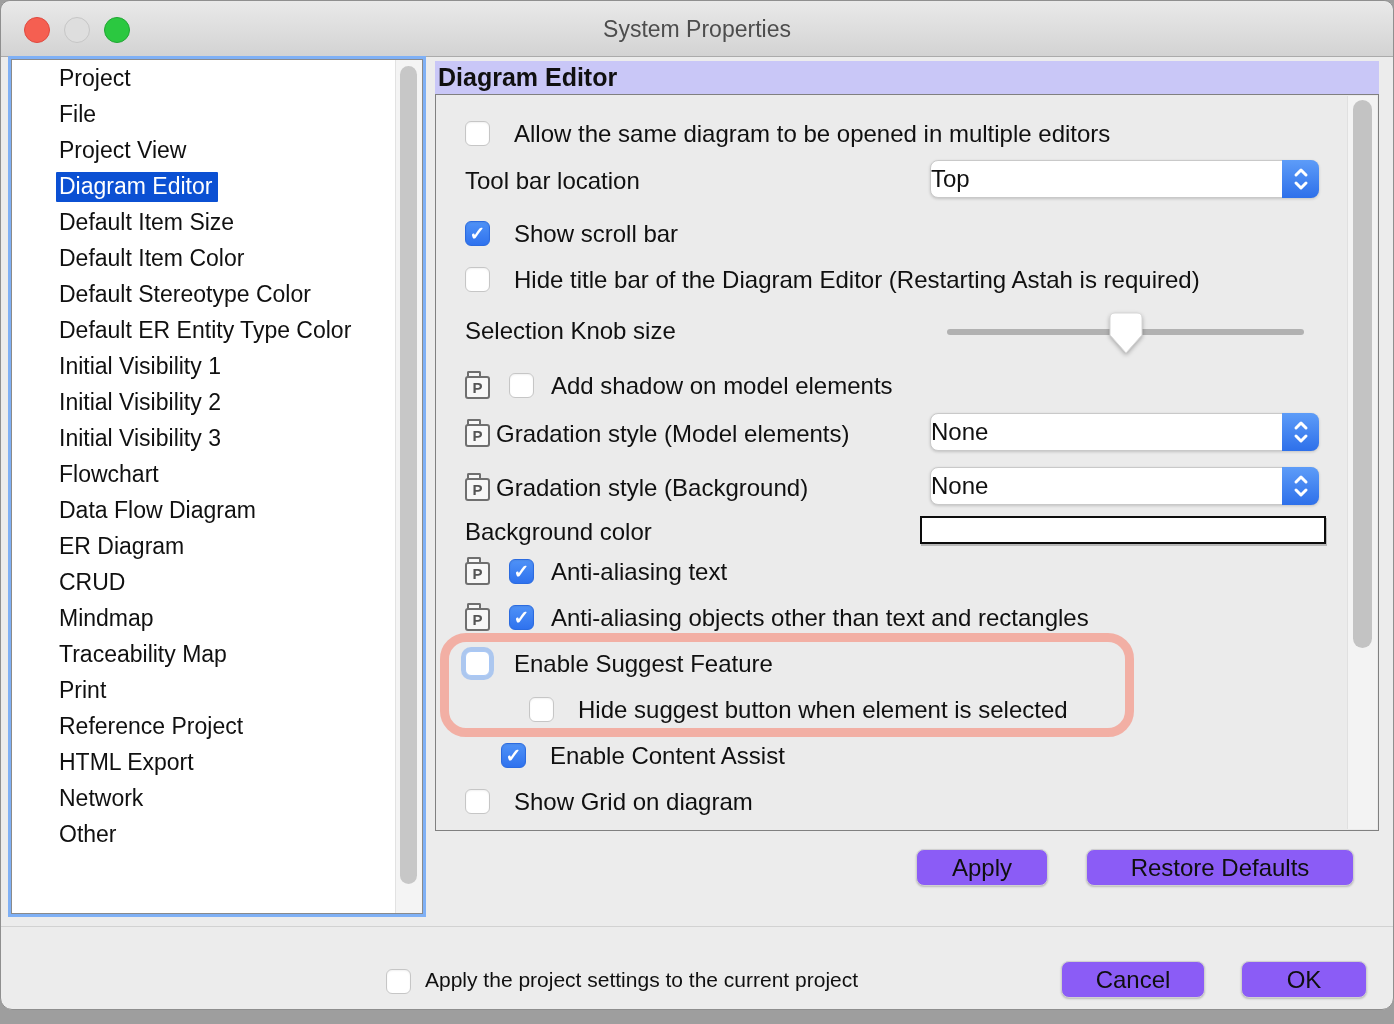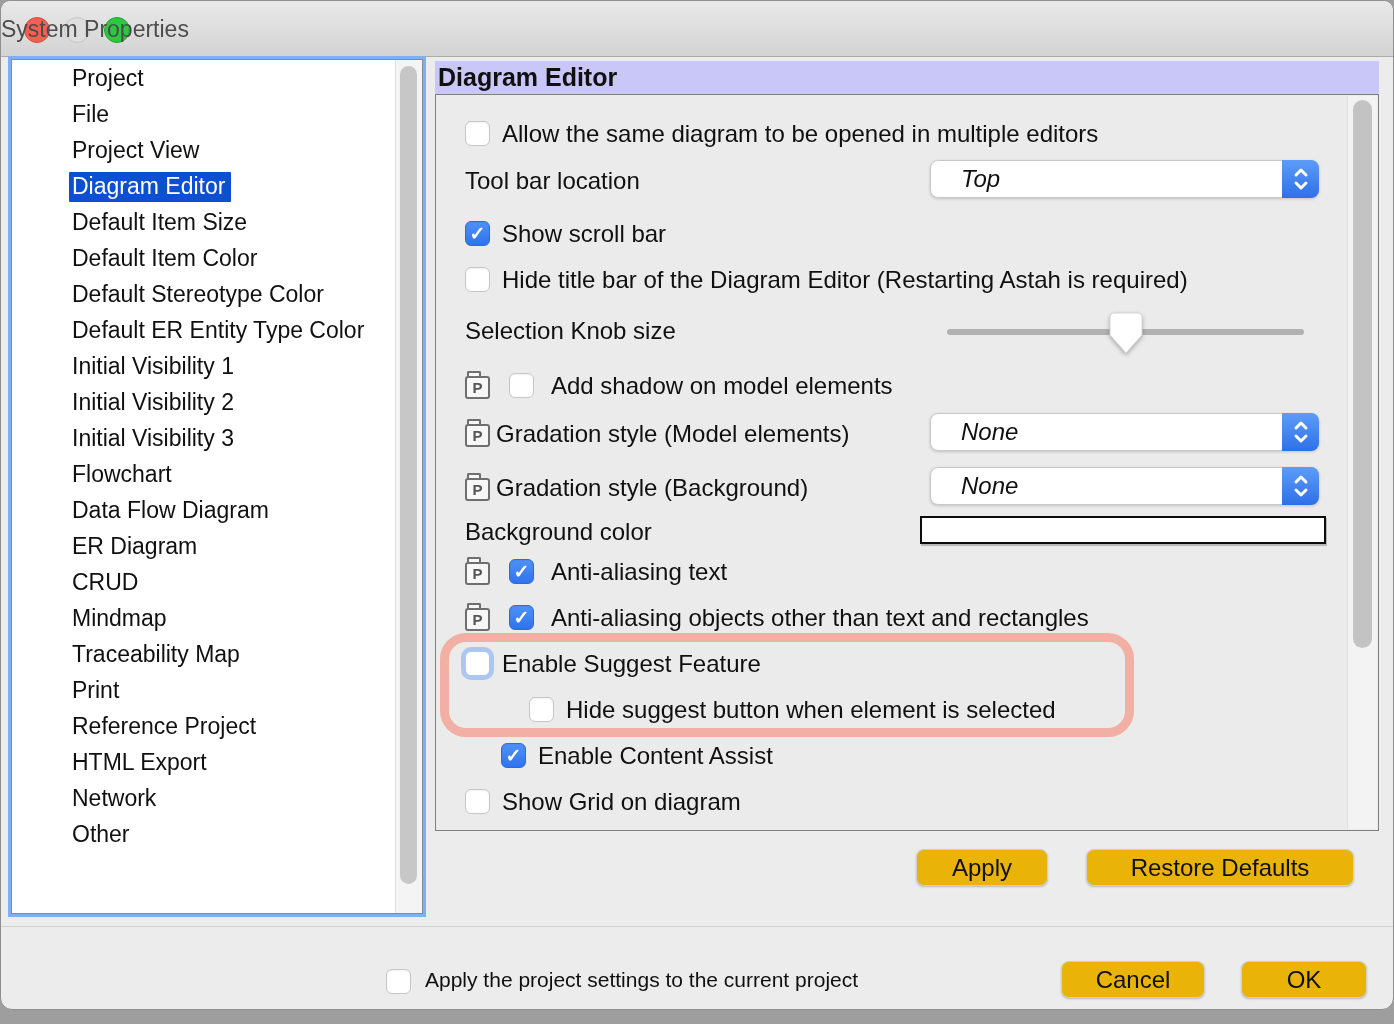--- a/index.html
+++ b/index.html
@@ -11,44 +11,44 @@
             border-radius:10px 10px 12px 12px; overflow:hidden; }
 
   
   .titlebar { position:absolute; left:0; top:0; right:0; height:56px;
               background:linear-gradient(#e9e9e9,#d3d3d3);
               border-bottom:1px solid #ababab; border-radius:10px 10px 0 0; }
   .tl { position:absolute; top:16px; width:26px; height:26px; border-radius:50%; }
   .tl-close { left:23px; background:#f55f51; border:1px solid #e0483e; }
   .tl-min   { left:63px; background:#dedede; border:1px solid #c6c6c6; }
   .tl-zoom  { left:103px; background:#2bc840; border:1px solid #1fa632; }
-  .win-title { position:absolute; left:0; right:0; top:15px; 
+  .win-title { position:absolute; left:0; right:0; top:15px; text-align:center;
                font-size:23px; color:#4d4d4d; }
 
   
   .sidebar { position:absolute; left:10px; top:58px; width:412px; height:855px;
              background:#fff; border:1px solid #8a8a8a;
              box-shadow:0 0 0 3px #7fb0f5; overflow:hidden; }
-  .s-item { height:36px; line-height:36px; font-size:23px; padding-left:60px;
+  .s-item { height:36px; line-height:36px; font-size:23px; padding-left:47px;
             white-space:nowrap; cursor:default; }
   .s-item > span { padding:1px 6px 3px 3px; margin-left:-3px; border-radius:1px; }
   .s-item > span.selected { background:#0b50d3; color:#fff; }
   .side-scroll { position:absolute; right:0; top:0; bottom:0; width:27px;
                  background:#f4f4f4; border-left:1px solid #e2e2e2; }
   .side-scroll .thumb { position:absolute; left:4px; top:6px; width:17px; height:818px;
                         background:#c7c7c7; border-radius:9px; }
 
   
   .panel-header { position:absolute; left:434px; top:60px; width:944px; height:33px;
                   background:#c9c7f7; font-size:25px; font-weight:bold;
                   padding:2px 0 0 3px; }
   .panel-body { position:absolute; left:434px; top:93px; width:944px; height:737px;
                 background:#ebebeb; border:1px solid #808080; }
 
-  .row { position:absolute; left:29px; display:flex; align-items:center; gap:12px; height:27px; }
+  .row { position:absolute; left:29px; display:flex; align-items:center; gap:24px; height:27px; }
   .row.gap4 { gap:4px; }
   .lbl { font-size:24px; white-space:nowrap; }
 
   .cb { width:25px; height:25px; border-radius:6px; background:#fff;
         border:1.5px solid #c6c6c6; flex:none; position:relative;
         box-shadow:inset 0 1px 2px rgba(0,0,0,0.06); cursor:pointer; }
   .cb.checked { background:linear-gradient(#4f92f7,#2f72ee); border-color:#2b6be0; }
   .cb.checked::after { content:"✓"; position:absolute; inset:0; display:flex;
                        align-items:center; justify-content:center; color:#fff;
                        font-size:19px; font-weight:bold; }
@@ -60,21 +60,21 @@
                    border-radius:2px 2px 0 0; background:#f7f7f7; }
   .picon .sheet { position:absolute; left:0; top:5px; width:25px; height:23px;
                   border:2px solid #6f6f6f; border-radius:3px; background:#f7f7f7;
                   display:flex; align-items:center; justify-content:center;
                   font-weight:bold; font-size:15px; color:#555; }
 
   .dropdown { position:absolute; width:389px; height:38px; background:#fff;
               border:1px solid #c9c9c9; border-radius:8px;
               box-shadow:0 1px 3px rgba(0,0,0,0.18); display:flex; align-items:center;
               cursor:pointer; }
-  .dropdown .val { padding-left:30px; font-size:24px;font-style:italic; }
+  .dropdown .val { font-size:24px; }
   .dropdown .cap { position:absolute; right:-1px; top:-1px; bottom:-1px; width:37px;
                    border-radius:0 8px 8px 0; background:linear-gradient(#5d9cf8,#2e70ea);
                    display:flex; align-items:center; justify-content:center; }
 
   .slider { position:absolute; left:511px; top:217px; width:357px; height:44px; }
   .slider .track { position:absolute; left:0; right:0; top:17px; height:6px;
                    background:#b1b1b1; border-radius:3px; }
   .slider .thumb { position:absolute; top:0; width:34px; height:42px;
                    filter:drop-shadow(0 2px 2px rgba(0,0,0,0.28)); cursor:pointer; }
 
@@ -84,21 +84,21 @@
 
   .annotation { position:absolute; left:4px; top:538px; width:694px; height:104px;
                 border:9px solid rgba(243,165,152,0.85); border-radius:26px;
                 pointer-events:none; }
 
   .panel-scroll { position:absolute; right:1px; top:1px; bottom:1px; width:30px;
                   background:#f3f3f3; border-left:1px solid #e0e0e0; }
   .panel-scroll .thumb { position:absolute; left:5px; top:4px; width:19px; height:548px;
                          background:#c3c3c3; border-radius:10px; }
 
-  .btn { position:absolute; background:#eab308; border:1px solid #d0d0d0; border-radius:8px;
+  .btn { position:absolute; background:#8b5cf6; border:1px solid #d0d0d0; border-radius:8px;
          box-shadow:0 1px 2px rgba(0,0,0,0.22); font-size:24px; color:#0f0f0f;
          display:flex; align-items:center; justify-content:center;
          font-family:"Liberation Sans", sans-serif; cursor:pointer; }
   .btn-apply   { left:915px;  top:848px; width:132px; height:37px; }
   .btn-restore { left:1085px; top:848px; width:268px; height:37px; }
   .btn-cancel  { left:1060px; top:960px; width:144px; height:37px; }
   .btn-ok      { left:1240px; top:960px; width:126px; height:37px; }
 
   .separator { position:absolute; left:0; right:0; top:925px; height:1px; background:#d2d2d2; }
 

